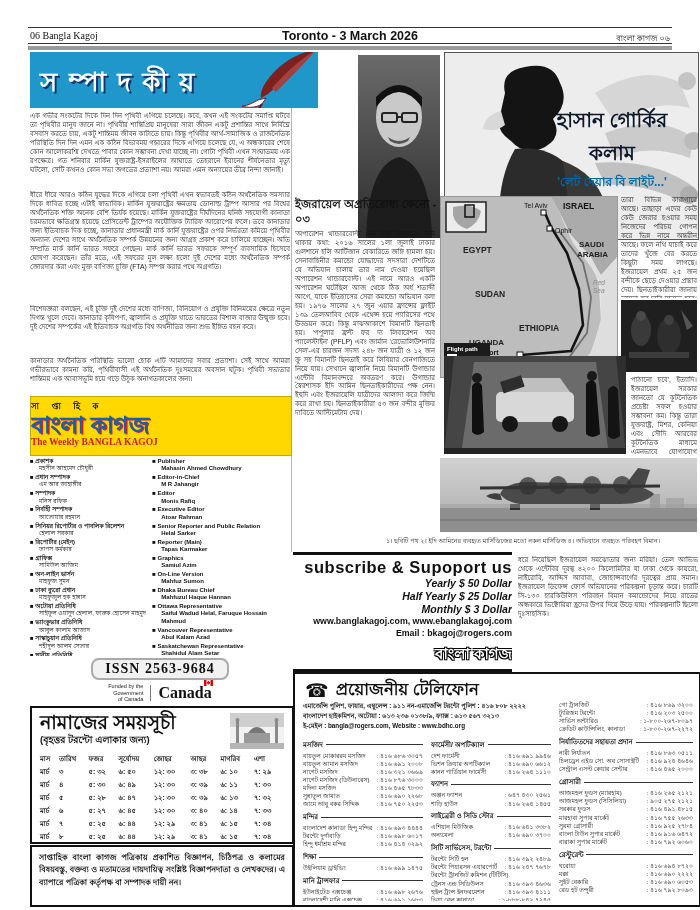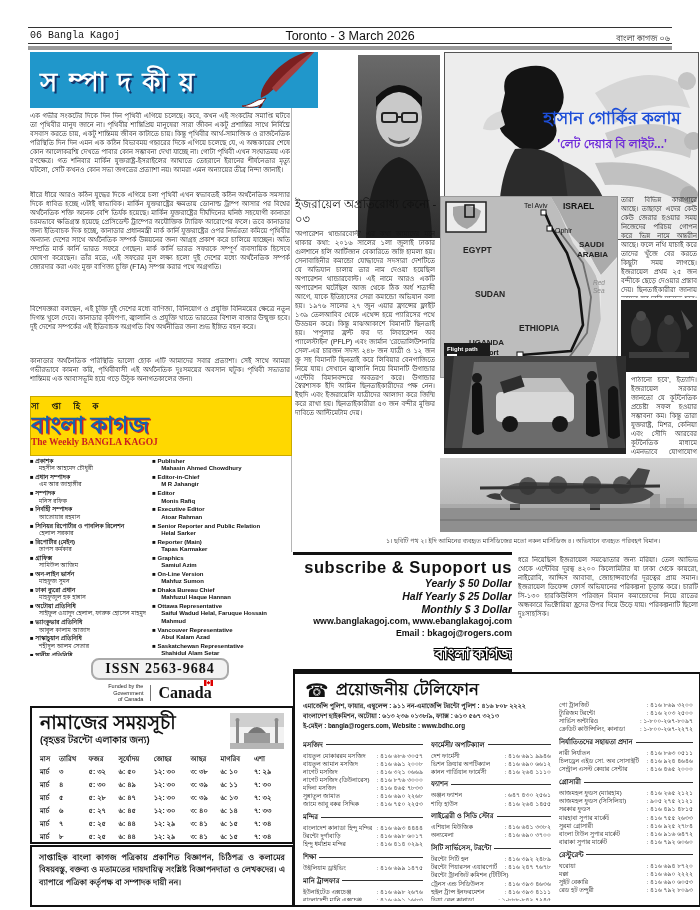--- a/index.html
+++ b/index.html
@@ -35,21 +35,21 @@
   
   .prayerbox{border:2px solid #111;padding:5px 8px;overflow:hidden;}
   .pr-title{font-size:19px;font-weight:bold;line-height:1.05;}
   .pr-sub{font-size:9.5px;font-weight:bold;}
   .pr-table{border-collapse:collapse;margin-top:5px;font-size:6.8px;font-weight:bold;width:100%;}
   .pr-table th,.pr-table td{text-align:left;padding:0.5px 2px 0.5px 0;white-space:nowrap;}
   
   .disclaimer{border:2.5px solid #111;padding:5px 7px;font-size:8px;font-weight:bold;
               line-height:1.55;text-align:justify;overflow:hidden;}
   
-  .art-title{font-size:11.5px;font-weight:normal;line-height:1.3;}
+  .art-title{font-size:11.5px;font-weight:bold;line-height:1.3;}
   .caption{font-size:6.3px;text-align:center;color:#222;}
   
   .subbox{border-top:3px solid #111;border-bottom:3px solid #111;text-align:right;overflow:hidden;}
   .sub-title{font-size:16.5px;font-weight:bold;letter-spacing:0.5px;margin-top:3px;}
   .sub-line{font-size:10.5px;font-weight:bold;font-style:italic;line-height:1.25;}
   .sub-web{font-size:8.8px;font-weight:bold;line-height:1.35;}
   .sub-phone{font-size:11.5px;font-weight:bold;letter-spacing:3px;}
   .sub-logo{font-size:15px;font-weight:bold;color:#fff;display:inline-block;margin-top:2px;
             text-shadow:-1px -1px 0 #000,1px -1px 0 #000,-1px 1px 0 #000,1px 1px 0 #000,0 1px 0 #000,0 -1px 0 #000;}
   
@@ -65,22 +65,22 @@
   
   .map-border{border:1px solid #9a9a9a;}
   text{font-family:"Liberation Sans",sans-serif;}
 </style>
 </head>
 <body>
 
 <div id="page">
 
   <div class="abs rule" style="left:28px;right:28px;top:27px;"></div>
-  <div class="abs" style="left:30px;top:30px;font-family:Liberation Mono, monospace;font-size:10px;">06 Bangla Kagoj</div>
-  <div class="abs" style="left:0;right:0;top:29px;text-align:center;font-weight:normal;font-size:12.5px;">Toronto - 3 March 2026</div>
+  <div class="abs" style="left:30px;top:30px;font-family:Liberation Serif, serif;font-size:10px;">06 Bangla Kagoj</div>
+  <div class="abs" style="left:0;right:0;top:29px;text-align:center;font-weight:bold;font-size:12.5px;">Toronto - 3 March 2026</div>
   <div class="abs" style="right:30px;top:32px;font-size:8px;">বাংলা কাগজ ০৬</div>
   <div class="abs rule" style="left:28px;right:28px;top:43px;"></div>
   <div class="abs grayband" style="left:28px;right:28px;top:46px;height:4px;"></div>
 
   <div class="abs vline" style="left:291px;top:52px;height:500px;"></div>
 
   <div class="abs ed-banner" style="left:30px;top:52px;width:288px;height:56px;">
     <span class="ed-title">স ম্পা দ কী য়</span>
     <svg class="abs" style="right:-2px;top:-4px;" width="92" height="64" viewBox="0 0 92 64">
       <path d="M88 2 C70 4 50 16 38 34 C34 40 32 46 33 50 L40 46 C52 36 70 18 88 2 Z" fill="#7c2020"></path>
@@ -358,22 +358,22 @@
       <path d="M150 110 Q210 105 250 135 L240 150 Q200 130 160 132 Z" fill="#b5b5b5" opacity="0.8"></path>
       <circle cx="242" cy="28" r="9" fill="#c4c4c4"></circle>
       <circle cx="248" cy="88" r="9" fill="#bbb"></circle>
       <circle cx="244" cy="142" r="9" fill="#adadad"></circle>
       <path d="M60 40 Q55 18 80 14 Q108 8 115 30 Q125 50 108 66 Q118 84 100 94 Q80 104 66 88 Q48 76 56 58 Z" fill="#141414"></path>
       <path d="M56 58 Q40 62 38 76 Q50 80 60 72 Z" fill="#d8d8d8"></path>
       <path d="M70 96 Q100 92 120 110 L130 186 L55 186 Q50 130 70 96 Z" fill="#2b2b2b"></path>
       <path d="M118 108 Q150 120 160 150 L150 186 L128 186 Z" fill="#383838"></path>
     </svg>
     <div class="abs" style="right:6px;top:52px;width:160px;text-align:center;">
-      <div style="font-size:17px;font-weight:bold;color:#1d4ed8;">হাসান গোর্কির কলাম</div>
-      <div style="font-size:12px;font-weight:bold;color:#6d28d9;margin-top:2px;">'লেট দেয়ার বি লাইট...'</div>
+      <div style="font-size:20px;font-weight:bold;color:#0f172a;">হাসান গোর্কির কলাম</div>
+      <div style="font-size:12px;font-weight:bold;color:#0369a1;margin-top:2px;">'লেট দেয়ার বি লাইট...'</div>
     </div>
   </div>
 
   <div class="abs art-title" style="left:295px;top:197px;width:142px;">ইজরায়েল অপ্রতিরোধ্য কেনো - ০৩</div>
   <div class="abs bodytxt" style="left:295px;top:230px;width:140px;height:322px;">'অপারেশন থান্ডারবোল্ট' এর কথা আমাদের মনে থাকার কথা: ২০১৬ সালের ১লা জুলাই ঢাকার গুলশানে হলি আর্টিজান বেকারিতে জঙ্গি হামলা হয়। সেনাবাহিনীর কমান্ডো যোদ্ধাদের সদস্যরা দেশটিতে যে অভিযান চালায় তার নাম দেওয়া হয়েছিল অপারেশন থান্ডারবোল্ট। এই নামে আরও একটি অপারেশন ঘটেছিল আজ থেকে ঠিক অর্ধ শতাব্দী আগে, যাকে ইতিহাসের সেরা কমান্ডো অভিযান বলা হয়। ১৯৭৬ সালের ২৭ জুন এয়ার ফ্রান্সের ফ্লাইট ১৩৯ তেলআবিব থেকে এথেন্স হয়ে প্যারিসের পথে উড্ডয়ন করে। কিন্তু মাঝআকাশে বিমানটি ছিনতাই হয়। 'পপুলার ফ্রন্ট ফর দ্য লিবারেশন অব প্যালেস্টাইন' (PFLP) এবং জার্মান 'রেভোলিউশনারি সেল'-এর চারজন সদস্য ২৪৮ জন যাত্রী ও ১২ জন ক্রু সহ বিমানটি ছিনতাই করে লিবিয়ার বেনগাজিতে নিয়ে যায়। সেখানে জ্বালানি নিয়ে বিমানটি উগান্ডার এন্টেবি বিমানবন্দরে অবতরণ করে। উগান্ডার স্বৈরশাসক ইদি আমিন ছিনতাইকারীদের পক্ষ নেন। ইহুদি এবং ইজরায়েলি যাত্রীদের আলাদা করে জিম্মি করে রাখা হয়। ছিনতাইকারীরা ৫৩ জন বন্দীর মুক্তির দাবিতে আল্টিমেটাম দেয়।</div>
 
   <svg class="abs map-border" style="left:440px;top:196px;" width="176" height="180" viewBox="0 0 176 180">
     <rect width="176" height="180" fill="#e6e6e6"></rect>
     <path d="M0 0 L110 0 L120 18 L132 40 L150 60 L158 90 L160 125 L150 155 L130 180 L0 180 Z" fill="#bdbdbd"></path>
     <path d="M110 0 L176 0 L176 60 L160 78 L148 58 L128 36 L118 14 Z" fill="#ababab"></path>

